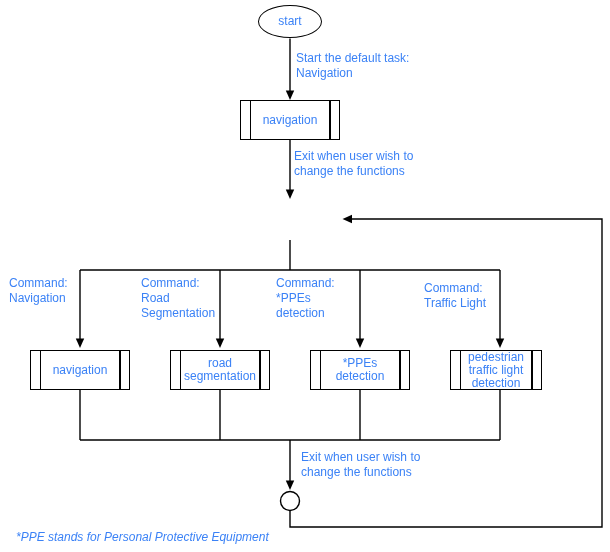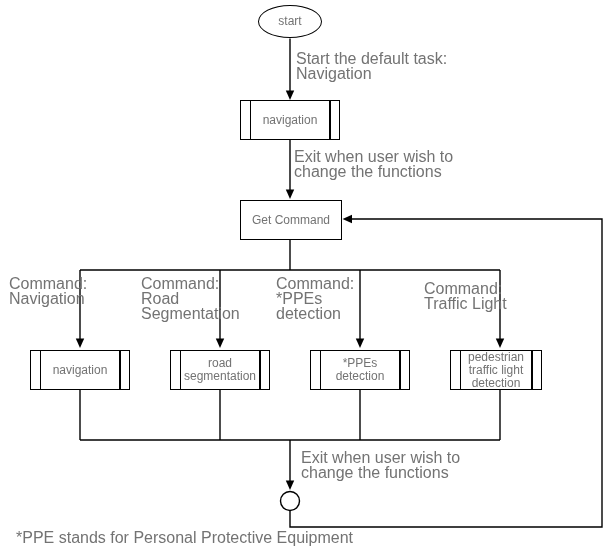--- a/index.html
+++ b/index.html
@@ -1,33 +1,33 @@
 <!DOCTYPE html>
 <html><head>
 <meta charset="utf-8">
 <style>
   html,body{margin:0;padding:0;background:#ffffff;}
   .canvas{
     position:relative;width:610px;height:552px;background:#ffffff;overflow:hidden;
-    font-family:"Liberation Sans", sans-serif;color:#737373;
+    font-family:"Liberation Sans", sans-serif;color:#3b82f6;
   }
   .wires{position:absolute;left:0;top:0;width:610px;height:552px;}
   .node{
     position:absolute;box-sizing:border-box;background:#ffffff;border:1.5px solid #000;
     display:flex;align-items:center;justify-content:center;text-align:center;
   }
   .node .lbl{font-size:12px;line-height:13px;white-space:pre-line;}
   .oval{border-radius:50%;}
   .proc .bar{position:absolute;top:0;bottom:0;width:1.5px;background:#000;}
   .proc .bar.left{left:8.5px;}
   .proc .bar.right{right:8.5px;}
   .edge-label{
-    position:absolute;font-size:16px;line-height:15px;white-space:pre-line;text-align:left;
+    position:absolute;font-size:12px;line-height:15px;white-space:pre-line;text-align:left;
   }
-  .footnote{position:absolute;font-size:16px;line-height:15px;}
+  .footnote{position:absolute;font-size:12px;line-height:15px;font-style:italic;}
 </style>
 </head>
 <body>
 
 <div class="canvas">
 
   <svg class="wires" viewBox="0 0 610 552" xmlns="http://www.w3.org/2000/svg" fill="none" stroke="#000000" stroke-width="1.4">
 
     <path d="M290 38.5 L290 91"></path>
     <polygon points="290,100 285.8,90.5 294.2,90.5" fill="#000" stroke="none"></polygon>
@@ -64,23 +64,20 @@
   <div class="node oval" style="left:258px;top:5px;width:64px;height:33px">
     <span class="lbl">start</span>
   </div>
 
   <div class="node proc" style="left:240px;top:100px;width:100px;height:40px">
     <i class="bar left"></i>
     <i class="bar right"></i>
     <span class="lbl">navigation</span>
   </div>
 
-  <div class="node" style="left:240px;top:200px;width:102px;height:40px">
-    <span class="lbl">Get Command</span>
-  </div>
 
   <div class="node proc" style="left:30px;top:350px;width:100px;height:40px">
     <i class="bar left"></i>
     <i class="bar right"></i>
     <span class="lbl">navigation</span>
   </div>
 
   <div class="node proc" style="left:170px;top:350px;width:100px;height:40px">
     <i class="bar left"></i>
     <i class="bar right"></i>

